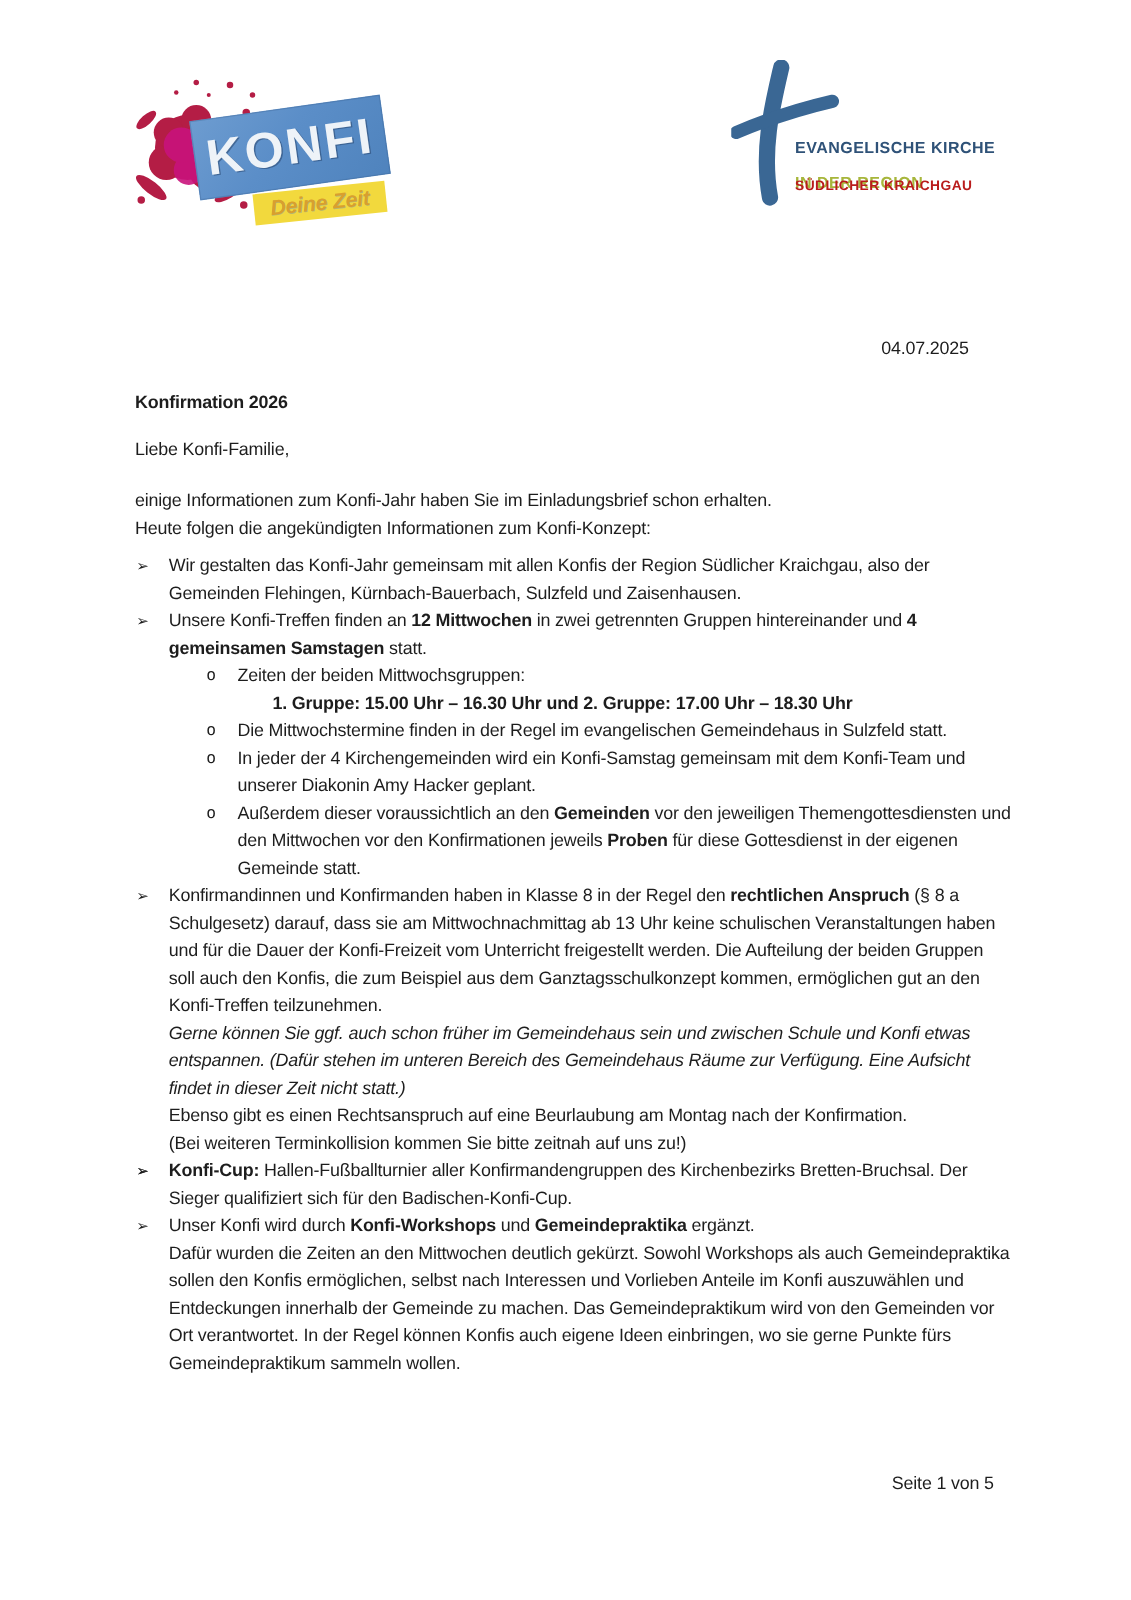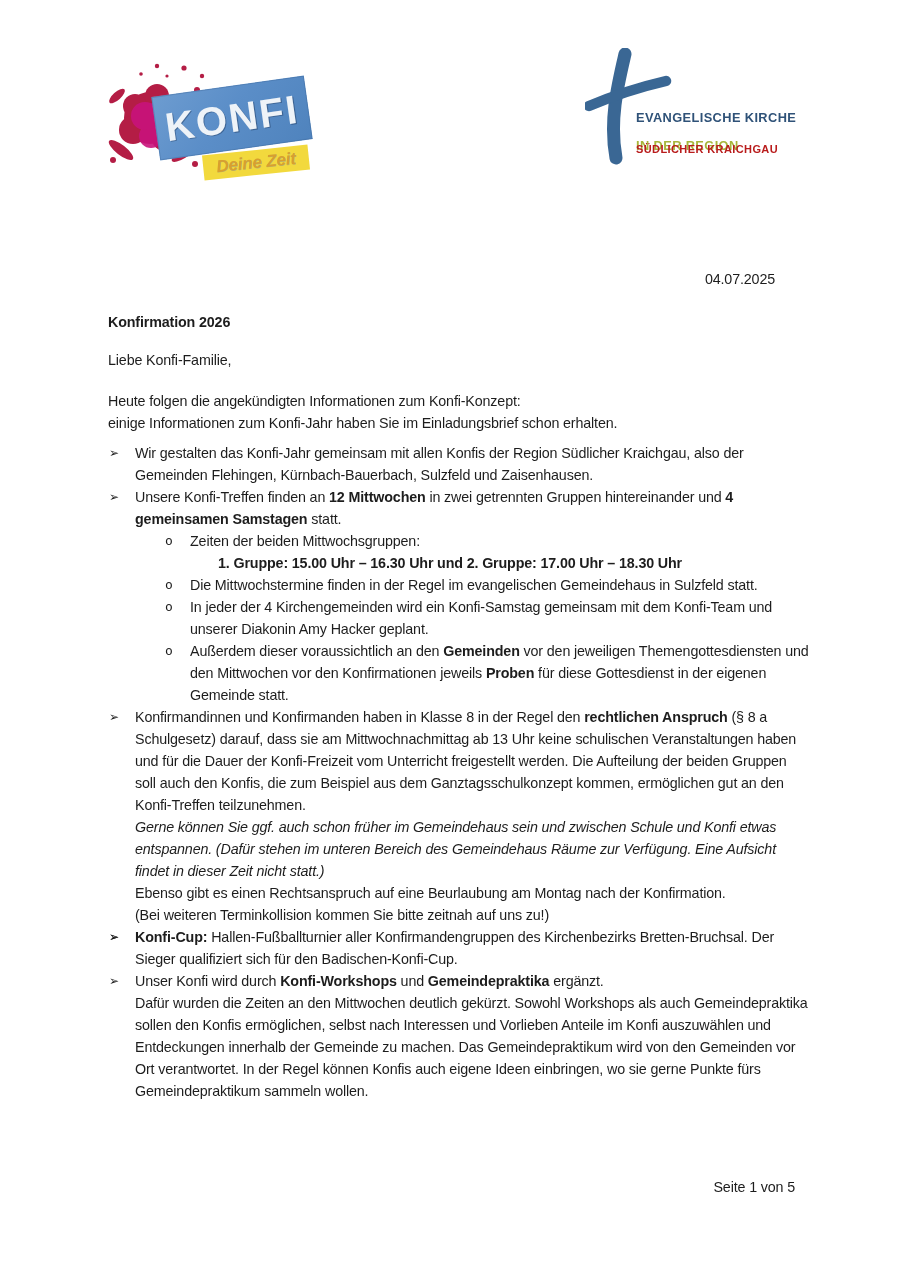--- a/index.html
+++ b/index.html
@@ -108,22 +108,22 @@
   </div>
 
 
   <div class="date">04.07.2025</div>
 
   <div class="title">Konfirmation 2026</div>
 
   <div class="salutation">Liebe Konfi-Familie,</div>
 
   <div class="intro">
+    <div>einige Informationen zum Konfi-Jahr haben Sie im Einladungsbrief schon erhalten.</div>
     <div>Heute folgen die angekündigten Informationen zum Konfi-Konzept:</div>
-    <div>einige Informationen zum Konfi-Jahr haben Sie im Einladungsbrief schon erhalten.</div>
   </div>
 
   <div class="bullets">
       <div class="li lvl1"><span class="marker">➢</span><span class="txt"><span>Wir gestalten das Konfi-Jahr gemeinsam mit allen Konfis der Region Südlicher Kraichgau, also der Gemeinden Flehingen, Kürnbach-Bauerbach, Sulzfeld und Zaisenhausen.</span></span></div>
       <div class="li lvl1"><span class="marker">➢</span><span class="txt"><span>Unsere Konfi-Treffen finden an </span><span class="b">12 Mittwochen</span><span> in zwei getrennten Gruppen hintereinander und </span><span class="b">4 gemeinsamen Samstagen</span><span> statt.</span></span></div>
       <div class="li lvl2"><span class="marker">o</span><span class="txt"><span>Zeiten der beiden Mittwochsgruppen:</span></span></div>
       <div class="li lvl3"><span class="txt"><span class="b">1. Gruppe: 15.00 Uhr – 16.30 Uhr und 2. Gruppe: 17.00 Uhr – 18.30 Uhr</span></span></div>
       <div class="li lvl2"><span class="marker">o</span><span class="txt"><span>Die Mittwochstermine finden in der Regel im evangelischen Gemeindehaus in Sulzfeld statt.</span></span></div>
       <div class="li lvl2"><span class="marker">o</span><span class="txt"><span>In jeder der 4 Kirchengemeinden wird ein Konfi-Samstag gemeinsam mit dem Konfi-Team und unserer Diakonin Amy Hacker geplant.</span></span></div>
       <div class="li lvl2"><span class="marker">o</span><span class="txt"><span>Außerdem dieser voraussichtlich an den </span><span class="b">Gemeinden</span><span> vor den jeweiligen Themengottesdiensten und den Mittwochen vor den Konfirmationen jeweils </span><span class="b">Proben</span><span> für diese Gottesdienst in der eigenen Gemeinde statt.</span></span></div>

